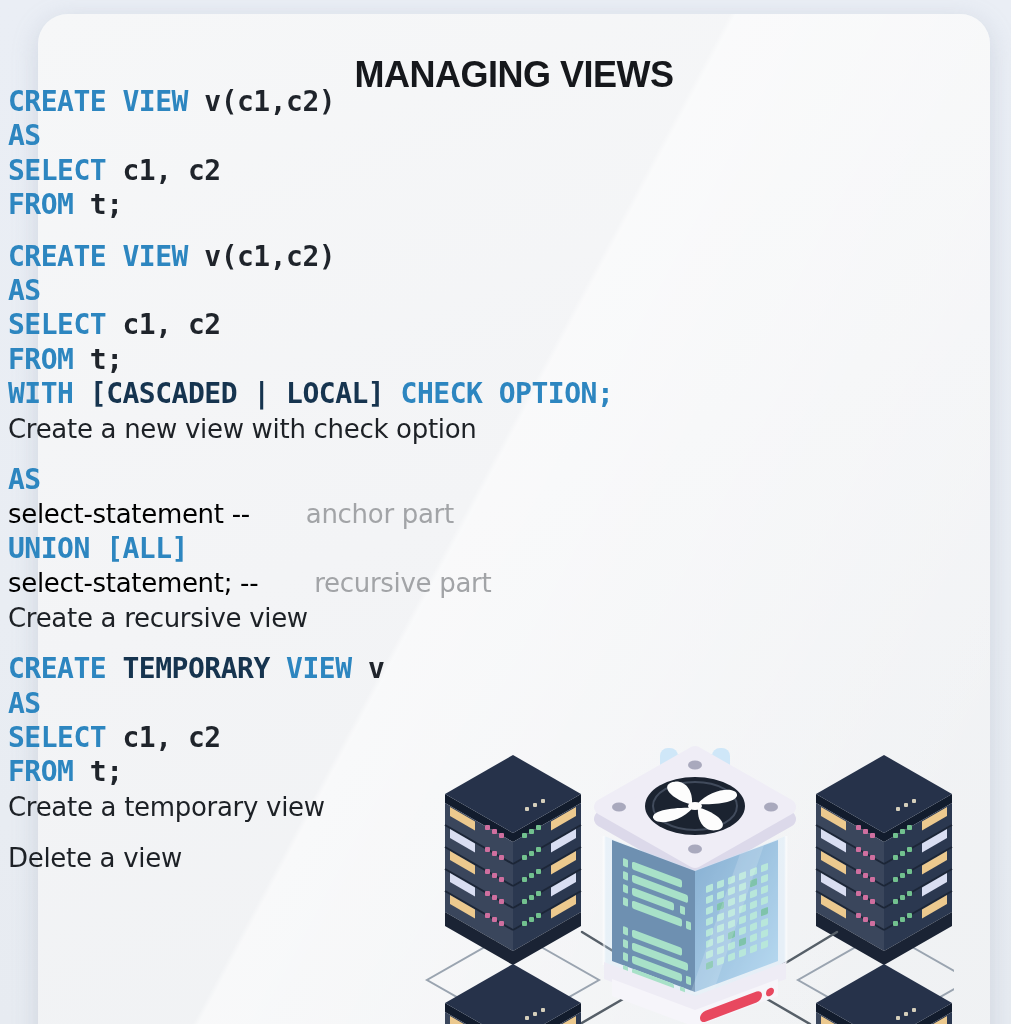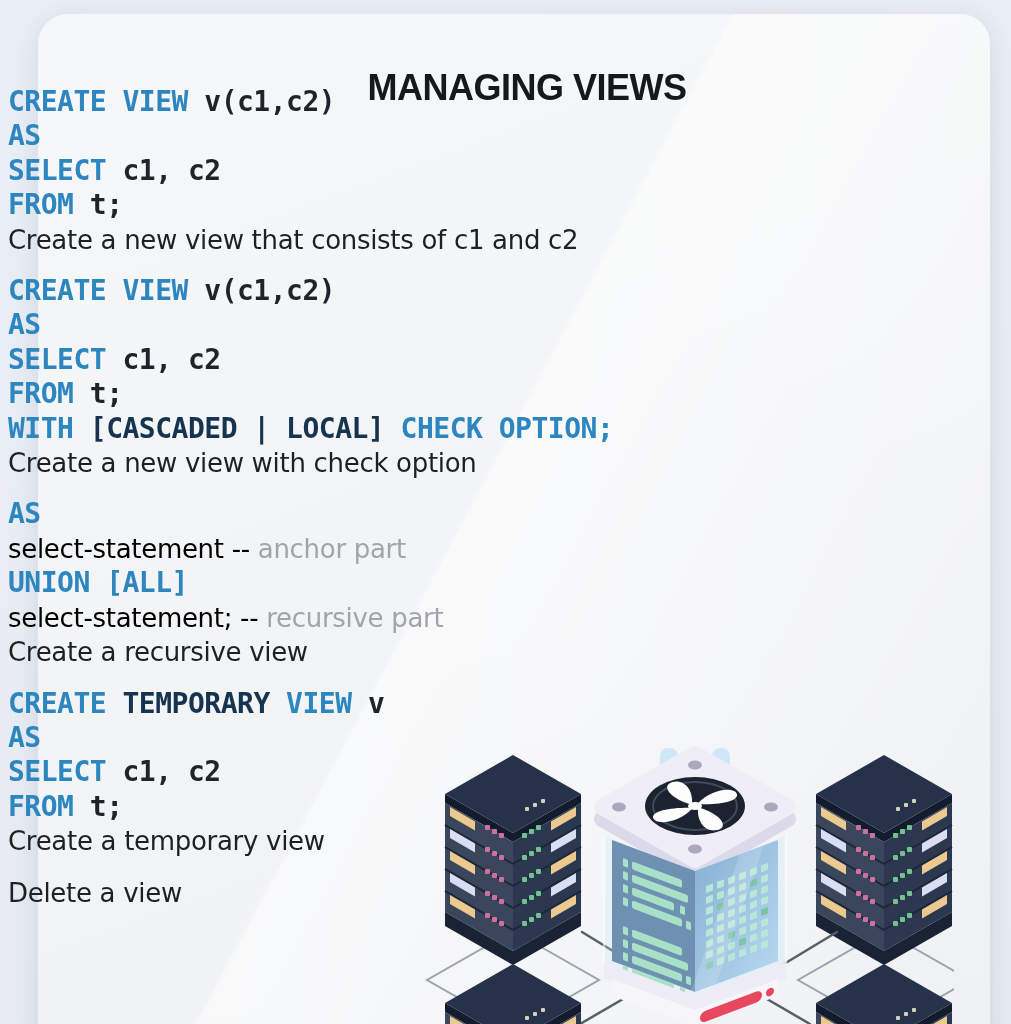--- a/index.html
+++ b/index.html
@@ -12,57 +12,56 @@
     position:absolute;left:38px;top:14px;width:952px;height:1100px;
     background:linear-gradient(160deg,#f6f7f8 0%,#f3f4f6 45%,#eff1f3 100%);
     border-radius:30px;
     box-shadow:0 6px 26px rgba(140,155,175,.28);
   }
   .card::before{
     content:"";position:absolute;inset:0;border-radius:inherit;pointer-events:none;
     background:linear-gradient(118deg,rgba(255,255,255,0) 45%,rgba(255,255,255,.5) 45.4%,rgba(255,255,255,.22) 70%,rgba(255,255,255,0) 88%);
   }
   .title{
-    position:absolute;left:0;top:40px;width:952px;margin:13px;text-align:center;
+    position:absolute;left:0;top:40px;width:952px;margin:0;text-align:center;
     font-family:"Liberation Sans","DejaVu Sans",sans-serif;
     font-size:36px;font-weight:bold;letter-spacing:-0.5px;color:#16181c;
   }
   .content{position:absolute;left:8px;top:85px;width:700px;}
   .block{margin:0 0 17px 0;}
   .code-line{line-height:34.4px;white-space:pre;letter-spacing:-0.5px;
     font-family:"DejaVu Sans Mono",monospace;font-weight:bold;font-size:28px;}
   .tok{white-space:pre;}
   .tok-kw{color:var(--kw,#2d86c0);}
   .tok-kw2{color:var(--kw2,#16344f);}
   .tok-id{color:var(--id,#1f242b);}
   .tok-plain,.tok-comment{
     font-family:"DejaVu Sans",sans-serif;font-weight:400;font-size:26px;letter-spacing:-0.3px;
   }
   .tok-plain{color:#000000;}
-  .tok-comment{color:var(--comment,#a2a4a7);}
+  .tok-comment{color:var(--comment,#a2a4a7);margin-left:48px;}
   .desc{
     line-height:34.4px;font-size:26px;letter-spacing:-0.3px;color:var(--desc,#1d2126);
     font-family:"DejaVu Sans",sans-serif;
   }
   .illustration{position:absolute;left:392px;top:712px;width:562px;height:312px;}
 </style>
 </head>
 <body>
 
 <div class="card">
   <h1 class="title">MANAGING VIEWS</h1>
 </div>
 
 <main class="content" id="blocks">
     <section class="block">
       <div class="code-line"><span class="tok tok-kw">CREATE VIEW </span><span class="tok tok-id">v(c1,c2)</span></div>
       <div class="code-line"><span class="tok tok-kw">AS</span></div>
       <div class="code-line"><span class="tok tok-kw">SELECT </span><span class="tok tok-id">c1, c2</span></div>
       <div class="code-line"><span class="tok tok-kw">FROM </span><span class="tok tok-id">t;</span></div>
-      <div class="desc">Create a new view that consists of c1 and c2</div>
     </section>
     <section class="block">
       <div class="code-line"><span class="tok tok-kw">CREATE VIEW </span><span class="tok tok-id">v(c1,c2)</span></div>
       <div class="code-line"><span class="tok tok-kw">AS</span></div>
       <div class="code-line"><span class="tok tok-kw">SELECT </span><span class="tok tok-id">c1, c2</span></div>
       <div class="code-line"><span class="tok tok-kw">FROM </span><span class="tok tok-id">t;</span></div>
       <div class="code-line"><span class="tok tok-kw">WITH </span><span class="tok tok-kw2">[CASCADED | LOCAL]</span><span class="tok tok-kw"> CHECK OPTION;</span></div>
       <div class="desc">Create a new view with check option</div>
     </section>
     <section class="block">

